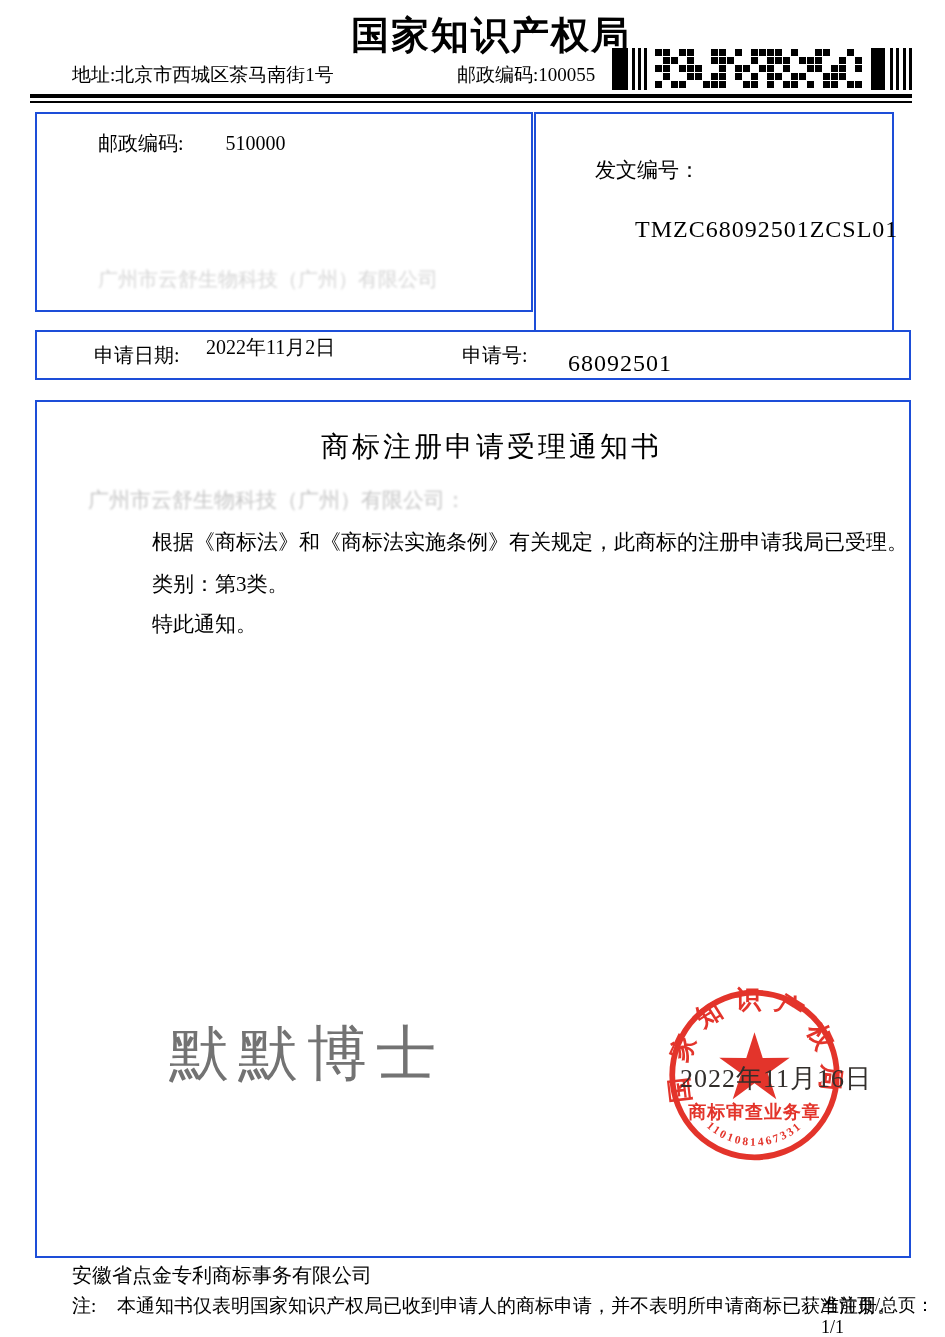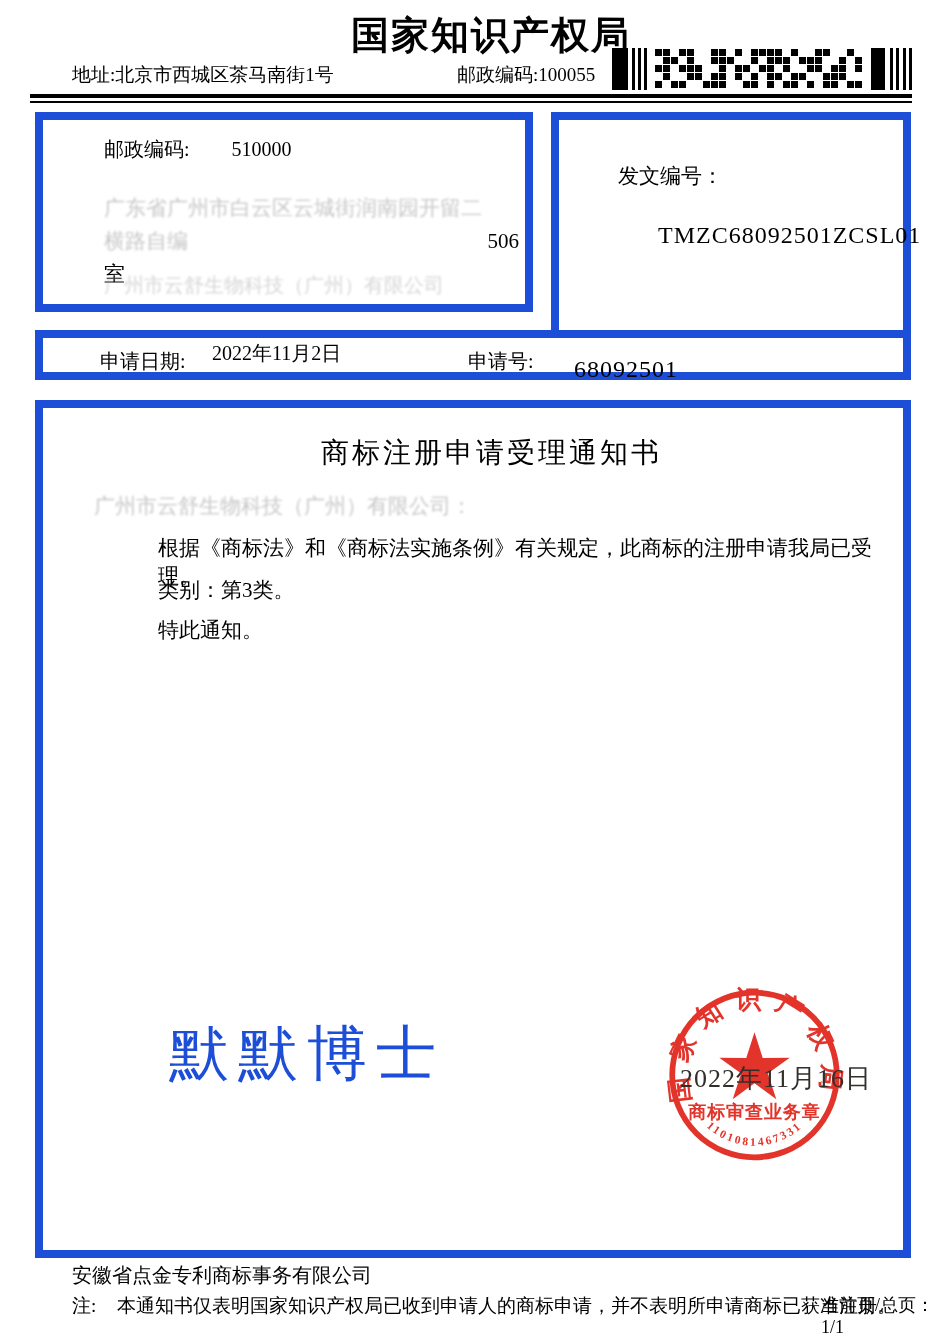--- a/index.html
+++ b/index.html
@@ -14,23 +14,23 @@
   
   .doc-title { top:10px; left:0; width:945px; text-align:center;
     font-size:38px; font-weight:bold; letter-spacing:2px; }
   .hdr-address { top:62px; left:35px; font-size:19px; }
   .hdr-postal  { top:62px; left:420px; font-size:19px; }
   .barcode { top:48px; left:612px; width:300px; height:44px; }
   .rule-thick { top:94px;  left:30px; width:882px; height:4px; background:#000; }
   .rule-thin  { top:101px; left:30px; width:882px; height:2px; background:#000; }
 
   
-  .box { border:8px solid #1d4ed8; background:#fff; }
+  .box { border:2px solid #1d4ed8; background:#fff; }
   .box-addressee { top:112px; left:35px;  width:498px; height:200px; }
-  .box-dispatch  { top:112px; left:551px; width:360px; height:253px; }
+  .box-dispatch  { top:112px; left:534px; width:360px; height:253px; }
 
   .addr-postal-line { top:16px; left:24px; font-size:20px; }
   .addr-postal-line .val { margin-left:42px; }
   .addr-faint-block { top:72px; left:24px; width:452px; font-size:21px; line-height:33px; }
   .addr-line1 { display:flex; justify-content:space-between; align-items:flex-end; }
   .company-faint { top:152px; left:24px; font-size:20px; }
 
   .faint { color:#8f8f8f; opacity:.5; filter:blur(1.1px); }
   .faint-light { color:#9d9d9d; opacity:.42; filter:blur(1.2px); }
 
@@ -47,21 +47,21 @@
   .box-notice { top:400px; left:35px; width:876px; height:858px; }
   .notice-title { top:26px; left:0; width:100%; text-align:center;
     font-size:28px; letter-spacing:3px; }
   .notice-recipient { top:84px; left:14px; font-size:21px; }
   .notice-line1 { top:126px; left:78px; font-size:21px; }
   .notice-line2 { top:168px; left:78px; font-size:21px; }
   .notice-line3 { top:208px; left:78px; font-size:21px; }
 
   .tm-logo { top:1014px; left:132px; font-size:60px; letter-spacing:9px;
     font-family:Liberation Mono, monospace;
-    font-weight:300; color:#1d4ed8; }
+    font-weight:300; color:#737373; }
 
   
   .seal-wrap { top:966px; left:627px; width:218px; height:218px; opacity:.93; }
   .seal-wrap svg { width:100%; height:100%; display:block; }
   .seal-date { top:1061px; left:643px; font-size:26px; letter-spacing:1px;
     color:#322e2b; z-index:5; }
 
   
   .agency { top:1262px; left:35px; font-size:20px; }
   .note-label { top:1293px; left:35px; font-size:19px; }
@@ -161,27 +161,20 @@
     <div style="position: absolute; background: rgb(0, 0, 0); left: 235px; top: 33px; width: 7px; height: 7px;"></div>
     <div style="position: absolute; background: rgb(0, 0, 0); left: 243px; top: 33px; width: 7px; height: 7px;"></div>
   </div>
 <div class="abs rule-thick"></div>
 <div class="abs rule-thin"></div>
 
 <div class="abs box box-addressee">
   <div class="abs addr-postal-line">
     <span>邮政编码:</span><span class="val">510000</span>
   </div>
-  <div class="abs addr-faint-block">
-    <div class="addr-line1">
-      <span class="faint">广东省广州市白云区云城街润南园开留二横路自编</span>
-      <span>506</span>
-    </div>
-    <div>室</div>
-  </div>
   <div class="abs company-faint faint-light">广州市云舒生物科技（广州）有限公司</div>
 </div>
 
 <div class="abs box box-dispatch">
   <div class="abs dispatch-label">发文编号：</div>
   <div class="abs dispatch-no">TMZC68092501ZCSL01</div>
 </div>
 
 <div class="abs box bar-application">
   <span class="abs app-date-label">申请日期:</span>

